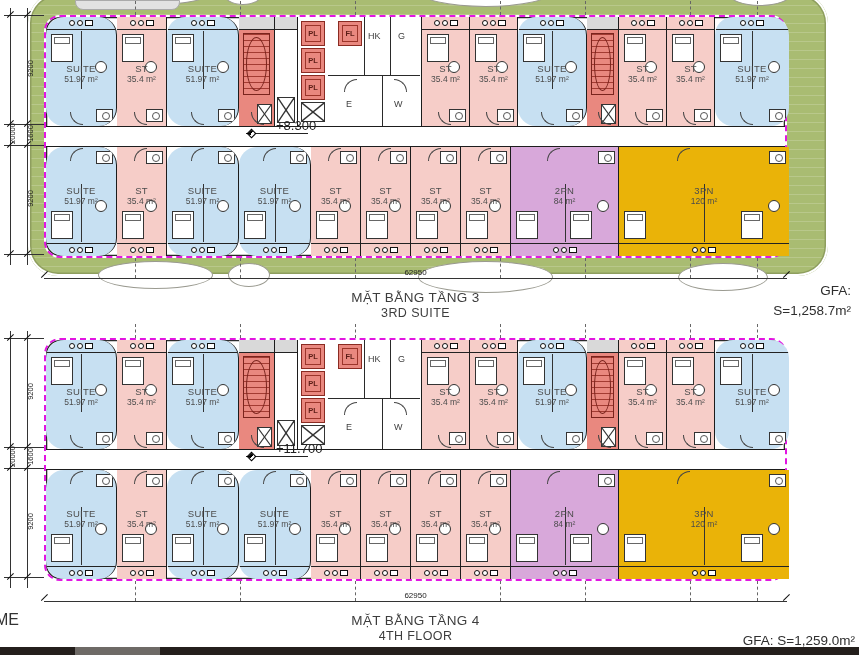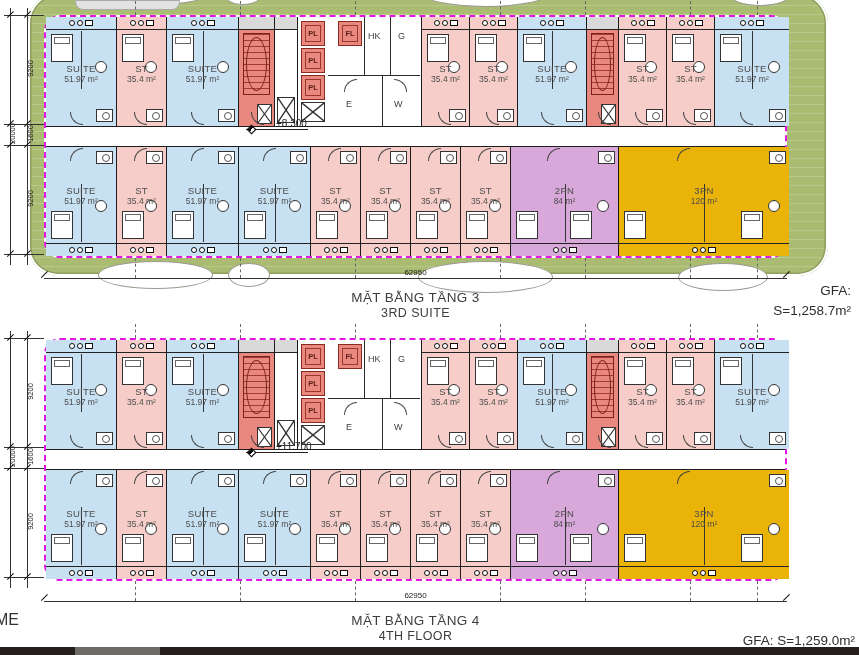--- a/index.html
+++ b/index.html
@@ -24,21 +24,21 @@
     background:#fff; border:2px dashed #e215e2; border-radius:16px;
     box-shadow:inset 0 0 0 1.3px #2c2c2c; }
   .row { position:absolute; left:0; right:0; display:flex; }
   .row-top { top:0; height:109px; }
   .corridor { position:absolute; left:0; right:0; top:109px; height:21px; background:#fff;
     border-top:1.5px solid #1d1d1d; border-bottom:1.5px solid #1d1d1d; }
   .row-bottom { top:130px; height:109px; }
 
   .unit { position:relative; border-right:1.5px solid #1c1c1c; overflow:hidden; }
   .unit:last-child { border-right:none; }
-  .u-suite { background:#c7e0f2; }
+  .u-suite { background:#c7e0f2;border-radius:18px; }
   .u-st    { background:#f6cdc8; }
   .u-2pn   { background:#d8a8da; }
   .u-3pn   { background:#eab308; }
   .u-stair { background:#e9887f; }
   .u-shaft { background:#ffffff; }
   .u-core  { background:#ffffff; }
 
   .ulabel { position:absolute; left:0; right:0; text-align:center; color:#4c4c4c; line-height:1.2; pointer-events:none; }
   .pos-top .ulabel { top:46px; } .pos-bottom .ulabel { top:38px; }
   .ulabel .ut { font-size:9.5px; letter-spacing:.3px; }
@@ -77,21 +77,21 @@
   .plbox { position:absolute; left:3px; width:24px; height:25px; background:#e9887f; border:1.3px solid #8a2b22;
     display:flex; align-items:center; justify-content:center; font-size:7.5px; color:#5b1d16; font-weight:bold; }
   .plbox::after { content:""; position:absolute; inset:3px; border:1px solid #9c352a; }
   .flbox { left:40px; top:4px; }
   .croom { position:absolute; font-size:9px; color:#3f3f3f; }
   .cline { position:absolute; background:#2a2a2a; }
 
   
   .level-marker { position:absolute; width:62px; top:-9px; }
   #floor3 .level-marker, #floor4 .level-marker { left:200px; }
-  .lm-text { font-size:10px; color:#222; margin-left:30px; }
+  .lm-text { font-size:13px; color:#222; margin-left:30px; }
   .lm-line { border-top:1.1px solid #222; margin-top:0px; position:relative; }
   .lm-dia { position:absolute; left:2px; top:-4px; width:7px; height:7px; border:1px solid #000;
     transform:rotate(45deg); background:linear-gradient(90deg,#000 50%,#fff 50%); }
 
   
   .dim-left { position:absolute; left:0; top:10px; width:44px; height:243px; pointer-events:none; }
   .dvline { position:absolute; width:1px; background:#333; top:-7px; height:257px; }
   .dhtick { position:absolute; height:1px; background:#333; left:4px; width:40px; }
   .dslash { position:absolute; width:9px; height:1.3px; background:#111; transform:rotate(-45deg); }
   .dlab { position:absolute; font-size:7.5px; color:#222; width:34px; text-align:center;

